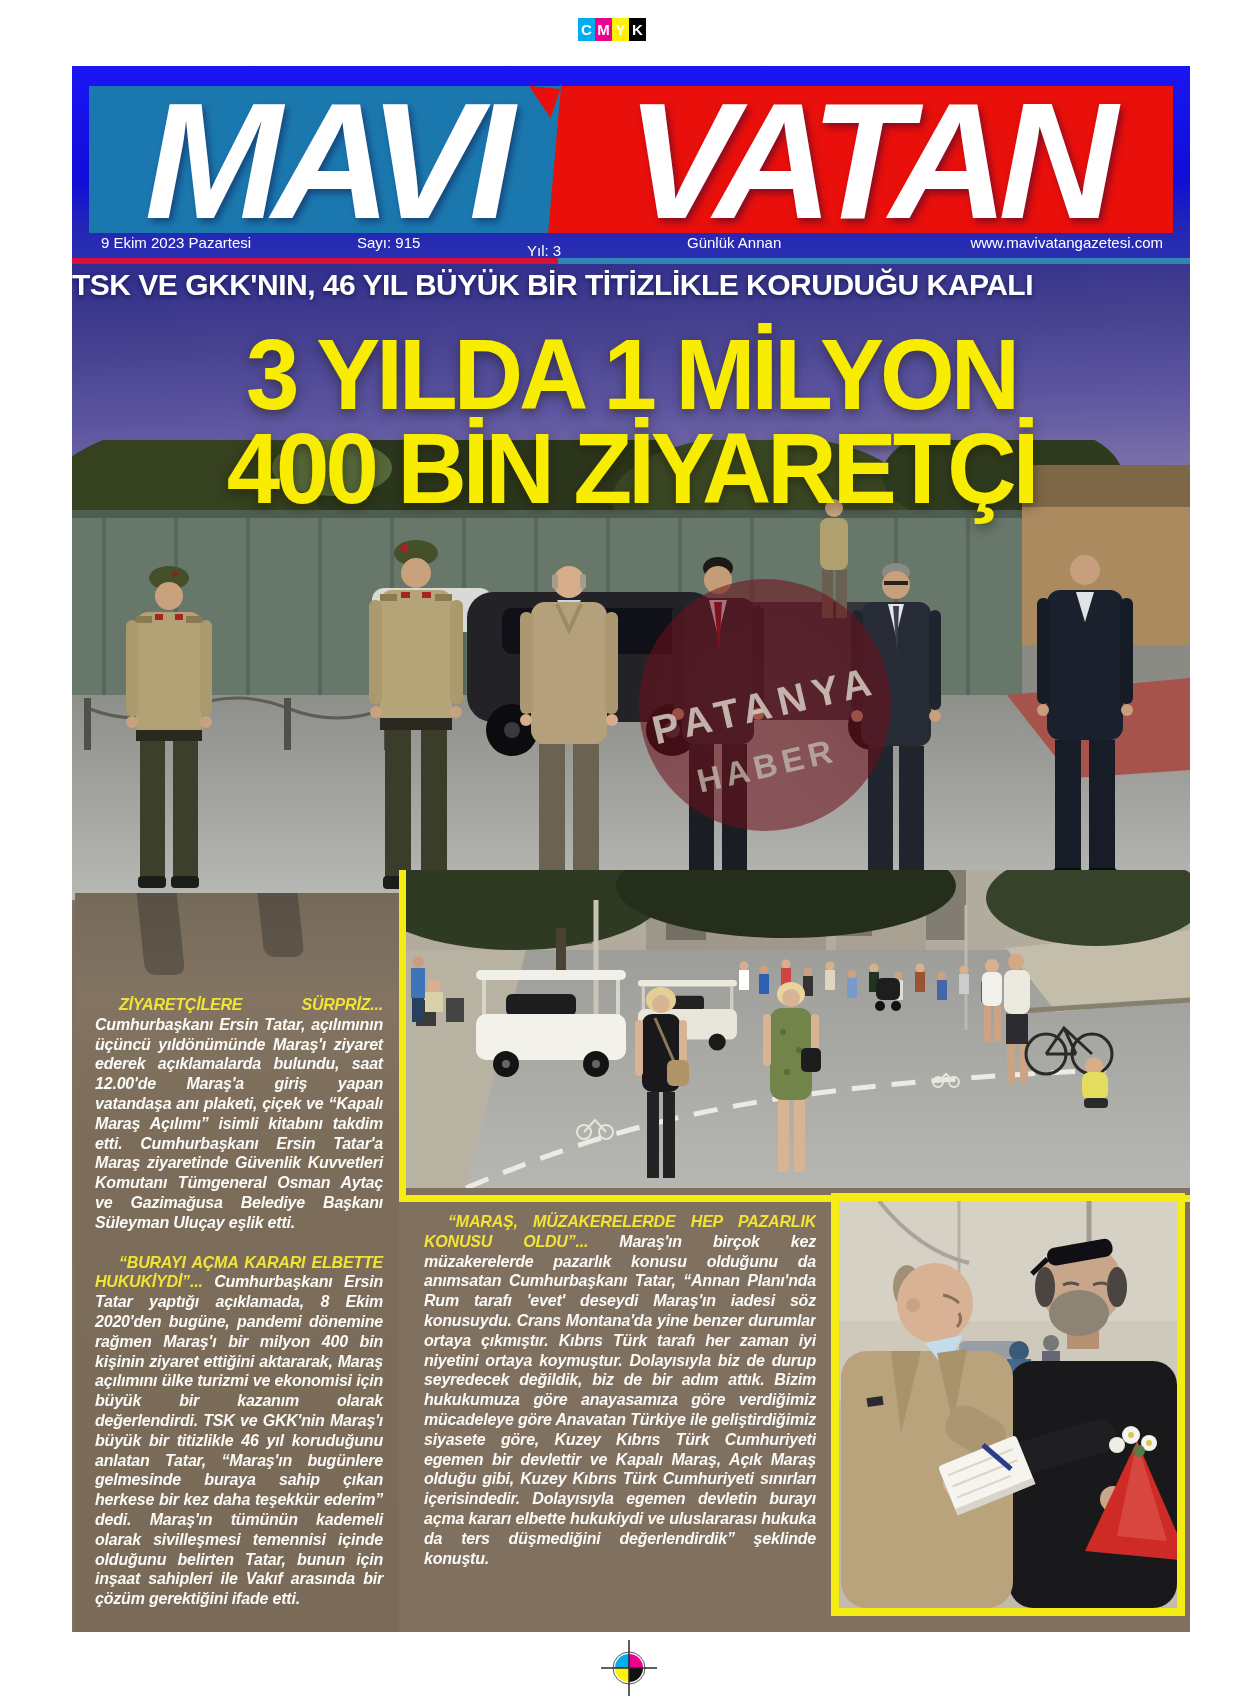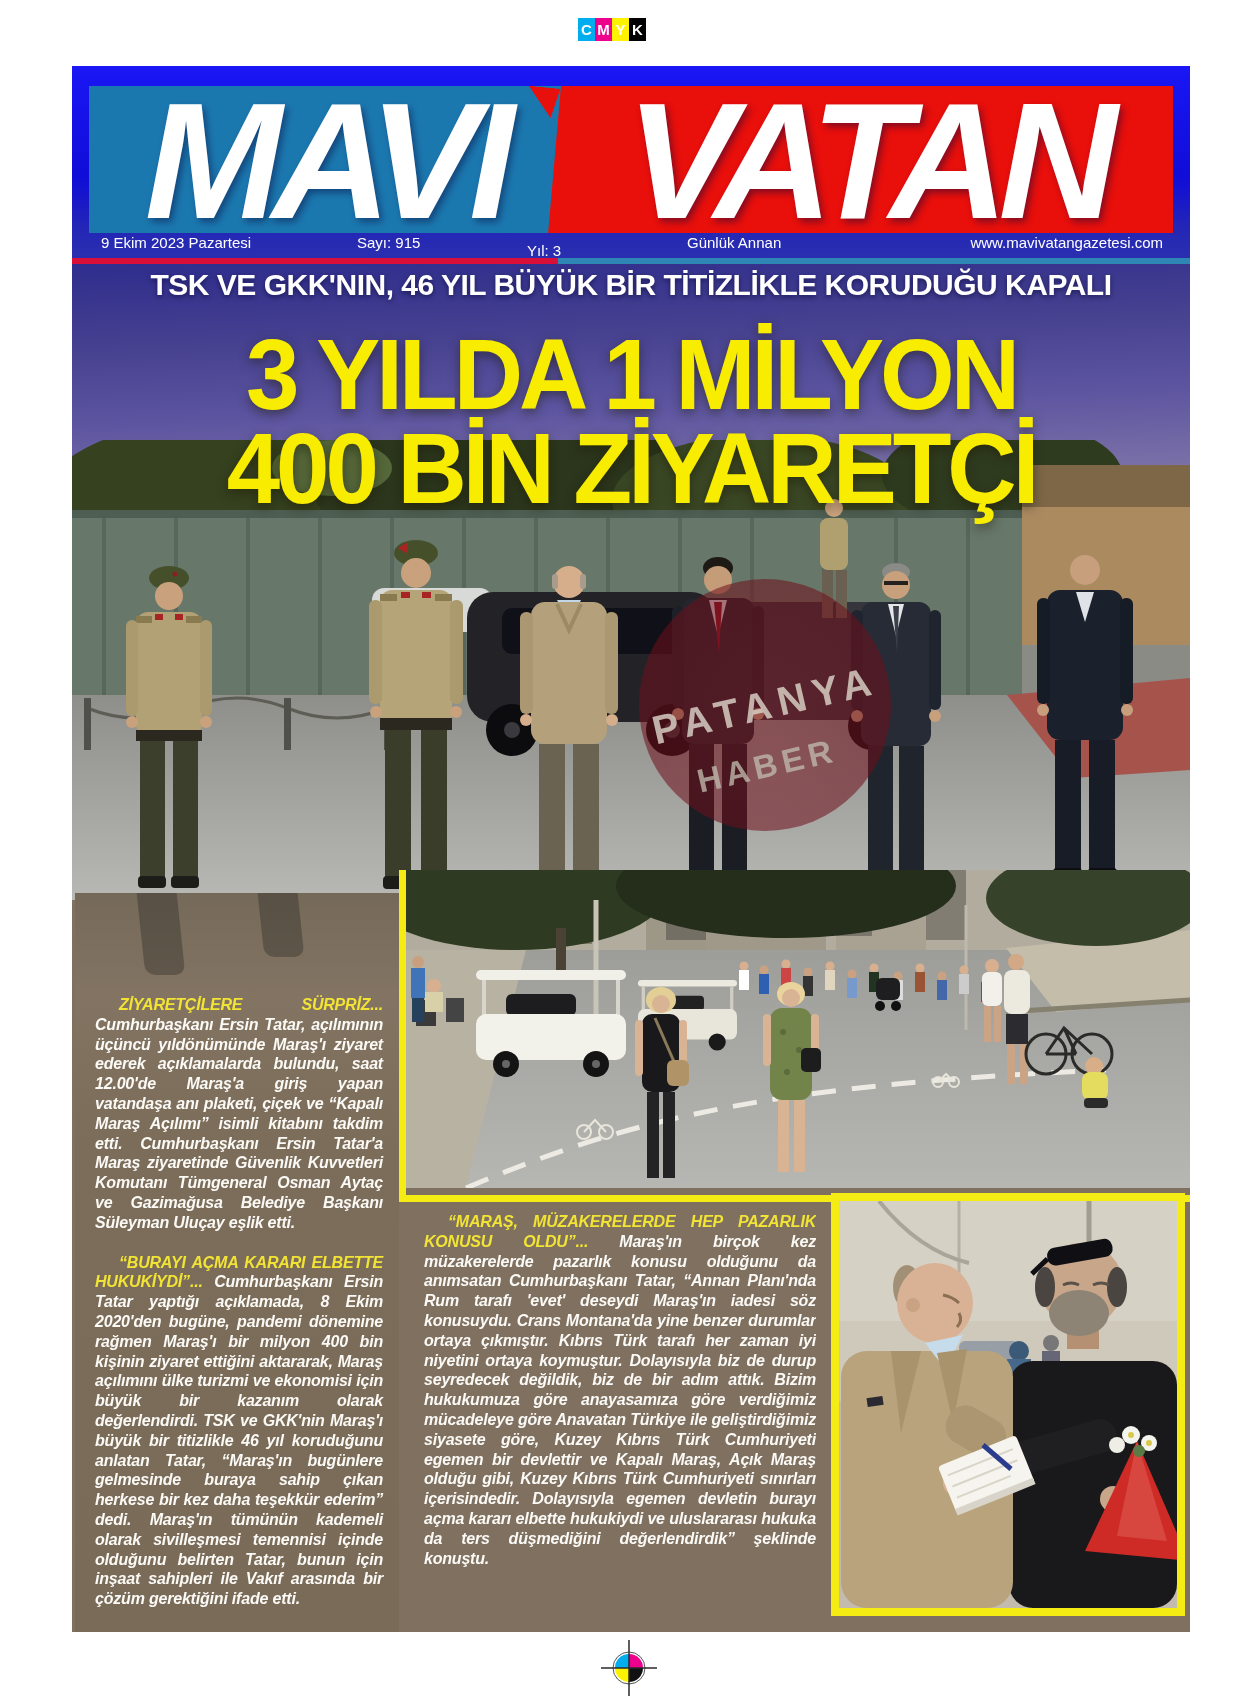--- a/index.html
+++ b/index.html
@@ -33,21 +33,21 @@
   .rule i{display:inline-block;height:6px;}
   .rule-red{width:43.5%;background:#d80f38;}
   .rule-teal{width:56.5%;background:#2e86b4;}
 
   
   .montage{position:absolute;left:72px;top:264px;width:1118px;height:1368px;background:#7f7060;overflow:hidden;}
   .photo-main{position:absolute;left:0;top:0;width:1118px;height:640px;
     background:linear-gradient(178deg,#2f2d8e 0%,#45408f 12%,#5d55a0 24%,#7c72a8 36%,#90829f 46%,#96887e 56%,#8a7a66 72%,#7f7060 100%);}
   .scene-main{position:absolute;left:0;top:176px;}
 
-  .kicker{position:absolute;top:4px;left:0;right:0;text-align:center;color:#fff;font-weight:bold;
+  .kicker{position:absolute;top:4px;left:0;right:0;text-align:left;color:#fff;font-weight:bold;
     font-size:30px;line-height:33px;letter-spacing:-0.5px;text-shadow:0 2px 5px rgba(0,0,40,.55);}
   .headline{position:absolute;top:66px;left:0;right:0;text-align:center;color:#f8ec00;font-weight:bold;
     font-size:96px;line-height:91px;letter-spacing:-4px;transform:scaleY(1.04);
     text-shadow:0 4px 10px rgba(30,25,0,.5);}
 
   .watermark{position:absolute;left:567px;top:315px;width:252px;height:252px;border-radius:50%;
     background:radial-gradient(circle,rgba(125,18,30,.50) 0%,rgba(110,14,26,.55) 72%,rgba(98,12,24,.58) 100%);}
   .wm1{position:absolute;left:-24px;top:104px;width:300px;text-align:center;transform:rotate(-13deg);
     font-weight:bold;font-size:40px;letter-spacing:7px;color:rgba(214,205,194,.85);}
   .wm2{position:absolute;left:8px;top:168px;width:240px;text-align:center;transform:rotate(-13deg);

